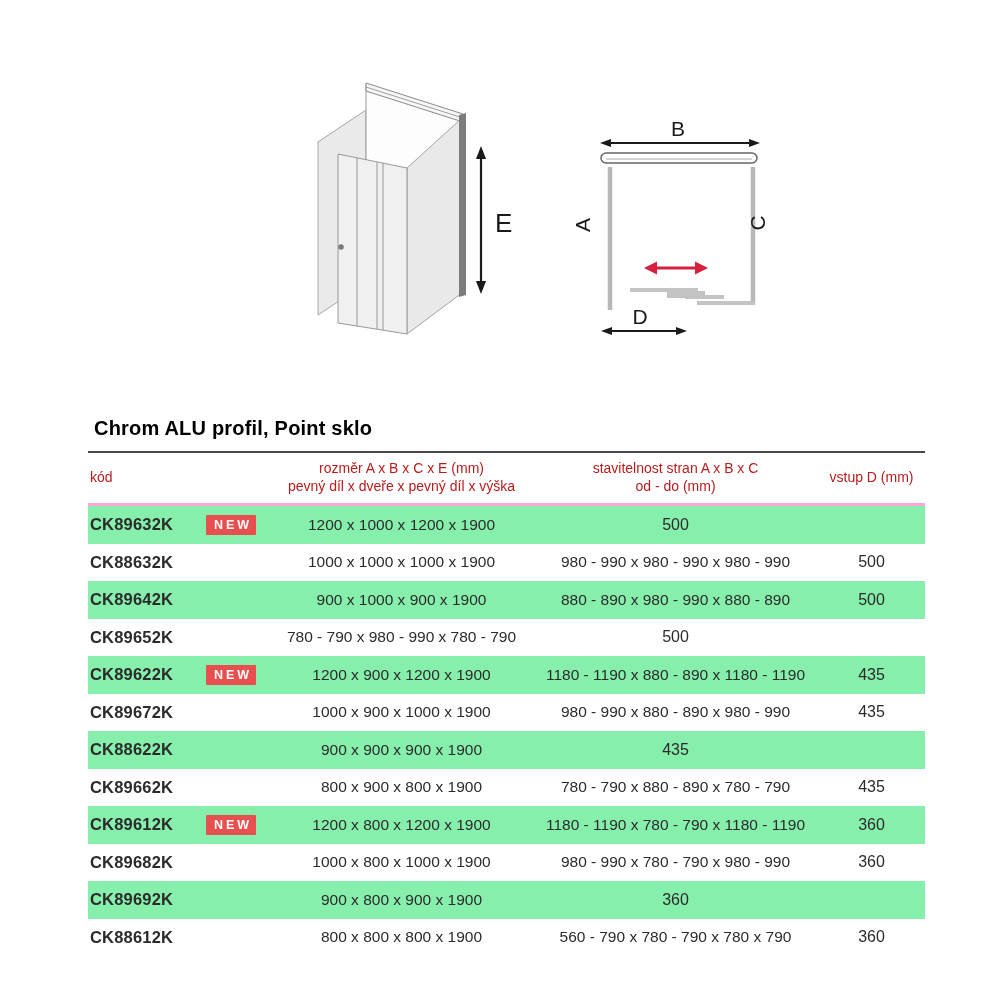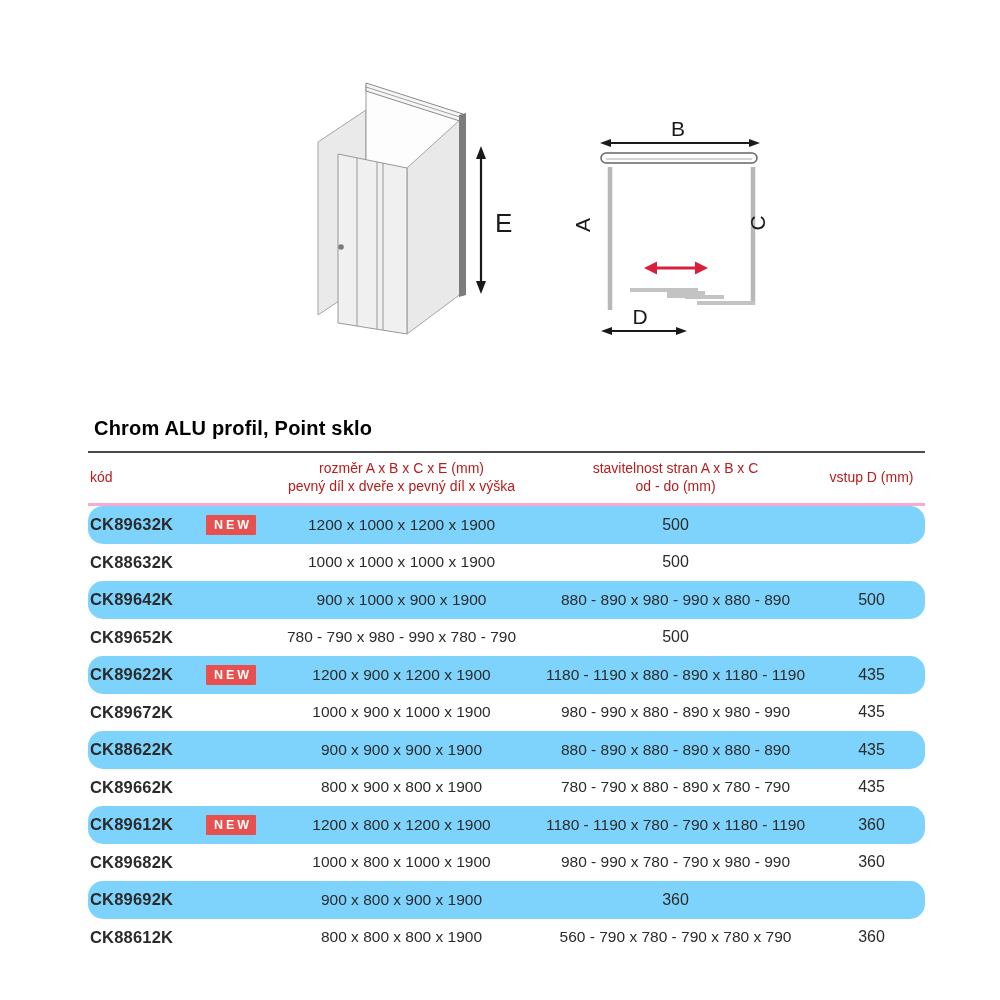--- a/index.html
+++ b/index.html
@@ -38,21 +38,21 @@
   .h-stav  { grid-column:4; text-align:center; }
   .h-vstup { grid-column:5; text-align:center; }
 
   .row {
     display:grid;
     grid-template-columns:118px 64px 263px 285px 107px;
     align-items:center;
     height:37.5px;
     font-size:15.5px;
   }
-  .row.alt { background:#7dd3fc;border-radius:15px; }
+  .row.alt { background:#86efac; }
   .cell-code { font-weight:bold; font-size:16.5px; padding-left:2px; letter-spacing:0.2px; }
   .cell-badge { justify-self:start; }
   .badge {
     display:inline-block;
     background:#e7504e; color:#ffffff;
     font-weight:bold; font-size:12.5px;
     letter-spacing:3px;
     padding:4px 4px 4px 8px;
     border-radius:1px;
     line-height:1;
@@ -152,20 +152,21 @@
       <div class="row alt">
         <div class="cell-code">CK89632K</div>
         <div class="cell-badge"><span class="badge">NEW</span></div>
         <div class="cell-size">1200 x 1000 x 1200 x 1900</div>
         <div class="cell-entry">500</div>
       </div>
       <div class="row">
         <div class="cell-code">CK88632K</div>
         <div class="cell-badge"></div>
         <div class="cell-size">1000 x 1000 x 1000 x 1900</div>
+        <div class="cell-adjust">980 - 990 x 980 - 990 x 980 - 990</div>
         <div class="cell-entry">500</div>
       </div>
       <div class="row alt">
         <div class="cell-code">CK89642K</div>
         <div class="cell-badge"></div>
         <div class="cell-size">900 x 1000 x 900 x 1900</div>
         <div class="cell-adjust">880 - 890 x 980 - 990 x 880 - 890</div>
         <div class="cell-entry">500</div>
       </div>
       <div class="row">
@@ -185,21 +186,20 @@
         <div class="cell-code">CK89672K</div>
         <div class="cell-badge"></div>
         <div class="cell-size">1000 x 900 x 1000 x 1900</div>
         <div class="cell-adjust">980 - 990 x 880 - 890 x 980 - 990</div>
         <div class="cell-entry">435</div>
       </div>
       <div class="row alt">
         <div class="cell-code">CK88622K</div>
         <div class="cell-badge"></div>
         <div class="cell-size">900 x 900 x 900 x 1900</div>
-        <div class="cell-adjust">880 - 890 x 880 - 890 x 880 - 890</div>
         <div class="cell-entry">435</div>
       </div>
       <div class="row">
         <div class="cell-code">CK89662K</div>
         <div class="cell-badge"></div>
         <div class="cell-size">800 x 900 x 800 x 1900</div>
         <div class="cell-adjust">780 - 790 x 880 - 890 x 780 - 790</div>
         <div class="cell-entry">435</div>
       </div>
       <div class="row alt">

